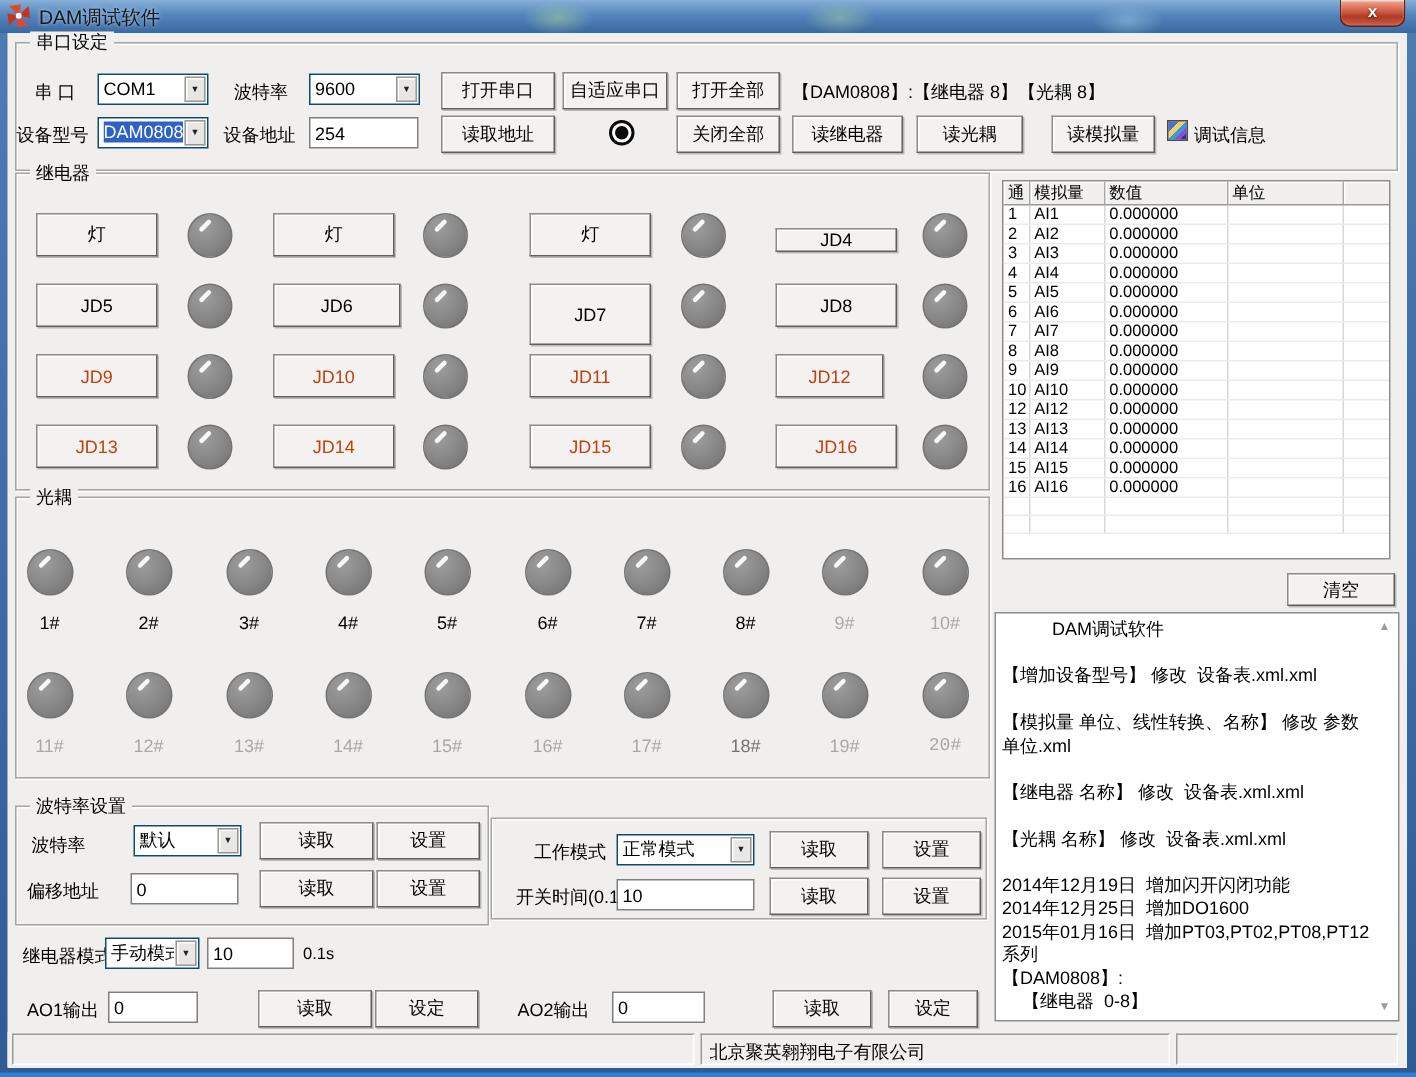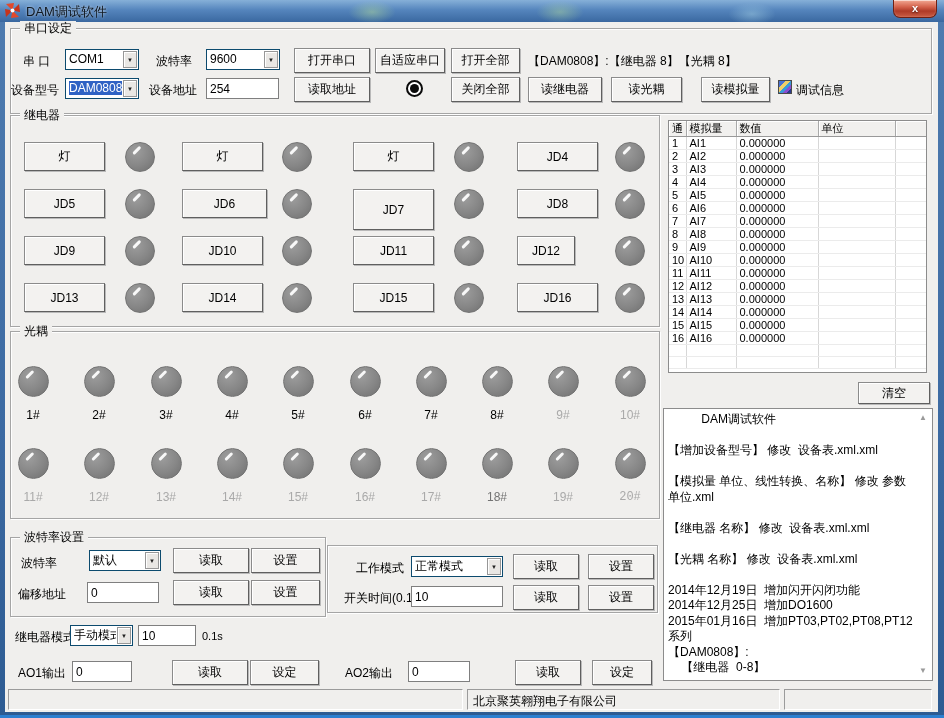--- a/index.html
+++ b/index.html
@@ -35,21 +35,21 @@
   .grp > .t { position:absolute; top:-8px; left:9px; background:#f0efed; padding:0 4px;
     font-size:12px; line-height:14px; }
 
   .lbl { position:absolute; font-size:12px; white-space:nowrap; }
   .lbl.dim { color:#a9a9a9; }
 
   .btn { position:absolute; display:flex; align-items:center; justify-content:center;
     background:#f3f2f0; border:1px solid #8b8b8b; border-right-color:#5f5f5f; border-bottom-color:#5f5f5f;
     box-shadow:inset 1px 1px 0 #ffffff, 1px 1px 0 #b9b9b9;
     font-size:12px; white-space:nowrap; cursor:default; }
-  .btn.dis { color:#000000;text-align:center; }
+  .btn.dis { color:#c2410c;text-align:center; }
 
   .inp { position:absolute; background:#fff; border:1px solid #7f7f7f;
     font-family:"Liberation Sans","DejaVu Sans",sans-serif; font-size:12px; padding:1px 3px; }
 
   .combo { position:absolute; background:#fff; border:1px solid #0c4a6e; }
   .combo .val { position:absolute; left:3px; top:0; right:16px; line-height:19px; font-size:12px;
     white-space:nowrap; overflow:hidden; }
   .combo.sel .val span { background:#2f62c4; color:#fff; }
   .combo .arw { position:absolute; right:1px; top:1px; bottom:1px; width:14px;
     background:#e9e7e4; border:1px solid #979797;
@@ -154,37 +154,37 @@
     </div>
 
     <div class="grp" id="relay-grid" style="left:5px;top:93px;width:650px;height:212px;">
       <span class="t">继电器</span>
     <div class="btn" style="left: 13px; top: 26px; width: 81px; height: 29px;">灯</div>
         <div class="led" style="left: 114px; top: 26px; width: 30px; height: 30px;"></div>
         <div class="btn" style="left: 171px; top: 26px; width: 81px; height: 29px;">灯</div>
         <div class="led" style="left: 271px; top: 26px; width: 30px; height: 30px;"></div>
         <div class="btn" style="left: 342px; top: 26px; width: 81px; height: 29px;">灯</div>
         <div class="led" style="left: 443px; top: 26px; width: 30px; height: 30px;"></div>
-        <div class="btn" style="left: 506px; top: 26px; width: 81px; height: 29px;">JD4</div>
+        <div class="btn" style="left: 506px; top: 36px; width: 81px; height: 16px;">JD4</div>
         <div class="led" style="left: 604px; top: 26px; width: 30px; height: 30px;"></div>
         <div class="btn" style="left: 13px; top: 73px; width: 81px; height: 29px;">JD5</div>
         <div class="led" style="left: 114px; top: 73px; width: 30px; height: 30px;"></div>
         <div class="btn" style="left: 171px; top: 73px; width: 85px; height: 29px;">JD6</div>
         <div class="led" style="left: 271px; top: 73px; width: 30px; height: 30px;"></div>
         <div class="btn" style="left: 342px; top: 73px; width: 81px; height: 41px;">JD7</div>
         <div class="led" style="left: 443px; top: 73px; width: 30px; height: 30px;"></div>
         <div class="btn" style="left: 506px; top: 73px; width: 81px; height: 29px;">JD8</div>
         <div class="led" style="left: 604px; top: 73px; width: 30px; height: 30px;"></div>
         <div class="btn dis" style="left: 13px; top: 120px; width: 81px; height: 29px;">JD9</div>
         <div class="led" style="left: 114px; top: 120px; width: 30px; height: 30px;"></div>
         <div class="btn dis" style="left: 171px; top: 120px; width: 81px; height: 29px;">JD10</div>
         <div class="led" style="left: 271px; top: 120px; width: 30px; height: 30px;"></div>
         <div class="btn dis" style="left: 342px; top: 120px; width: 81px; height: 29px;">JD11</div>
         <div class="led" style="left: 443px; top: 120px; width: 30px; height: 30px;"></div>
-        <div class="btn dis" style="left: 506px; top: 120px; width: 58px; height: 29px;">JD12</div>
+        <div class="btn dis" style="left: 506px; top: 120px; width: 72px; height: 29px;">JD12</div>
         <div class="led" style="left: 604px; top: 120px; width: 30px; height: 30px;"></div>
         <div class="btn dis" style="left: 13px; top: 167px; width: 81px; height: 29px;">JD13</div>
         <div class="led" style="left: 114px; top: 167px; width: 30px; height: 30px;"></div>
         <div class="btn dis" style="left: 171px; top: 167px; width: 81px; height: 29px;">JD14</div>
         <div class="led" style="left: 271px; top: 167px; width: 30px; height: 30px;"></div>
         <div class="btn dis" style="left: 342px; top: 167px; width: 81px; height: 29px;">JD15</div>
         <div class="led" style="left: 443px; top: 167px; width: 30px; height: 30px;"></div>
         <div class="btn dis" style="left: 506px; top: 167px; width: 81px; height: 29px;">JD16</div>
         <div class="led" style="left: 604px; top: 167px; width: 30px; height: 30px;"></div>
       </div>
@@ -260,27 +260,20 @@
             <tr>
               <td>9</td>
               <td>AI9</td>
               <td>0.000000</td>
               <td></td>
               <td></td>
             </tr>
             <tr>
               <td>10</td>
               <td>AI10</td>
-              <td>0.000000</td>
-              <td></td>
-              <td></td>
-            </tr>
-            <tr>
-              <td>11</td>
-              <td>AI11</td>
               <td>0.000000</td>
               <td></td>
               <td></td>
             </tr>
             <tr>
               <td>12</td>
               <td>AI12</td>
               <td>0.000000</td>
               <td></td>
               <td></td>

